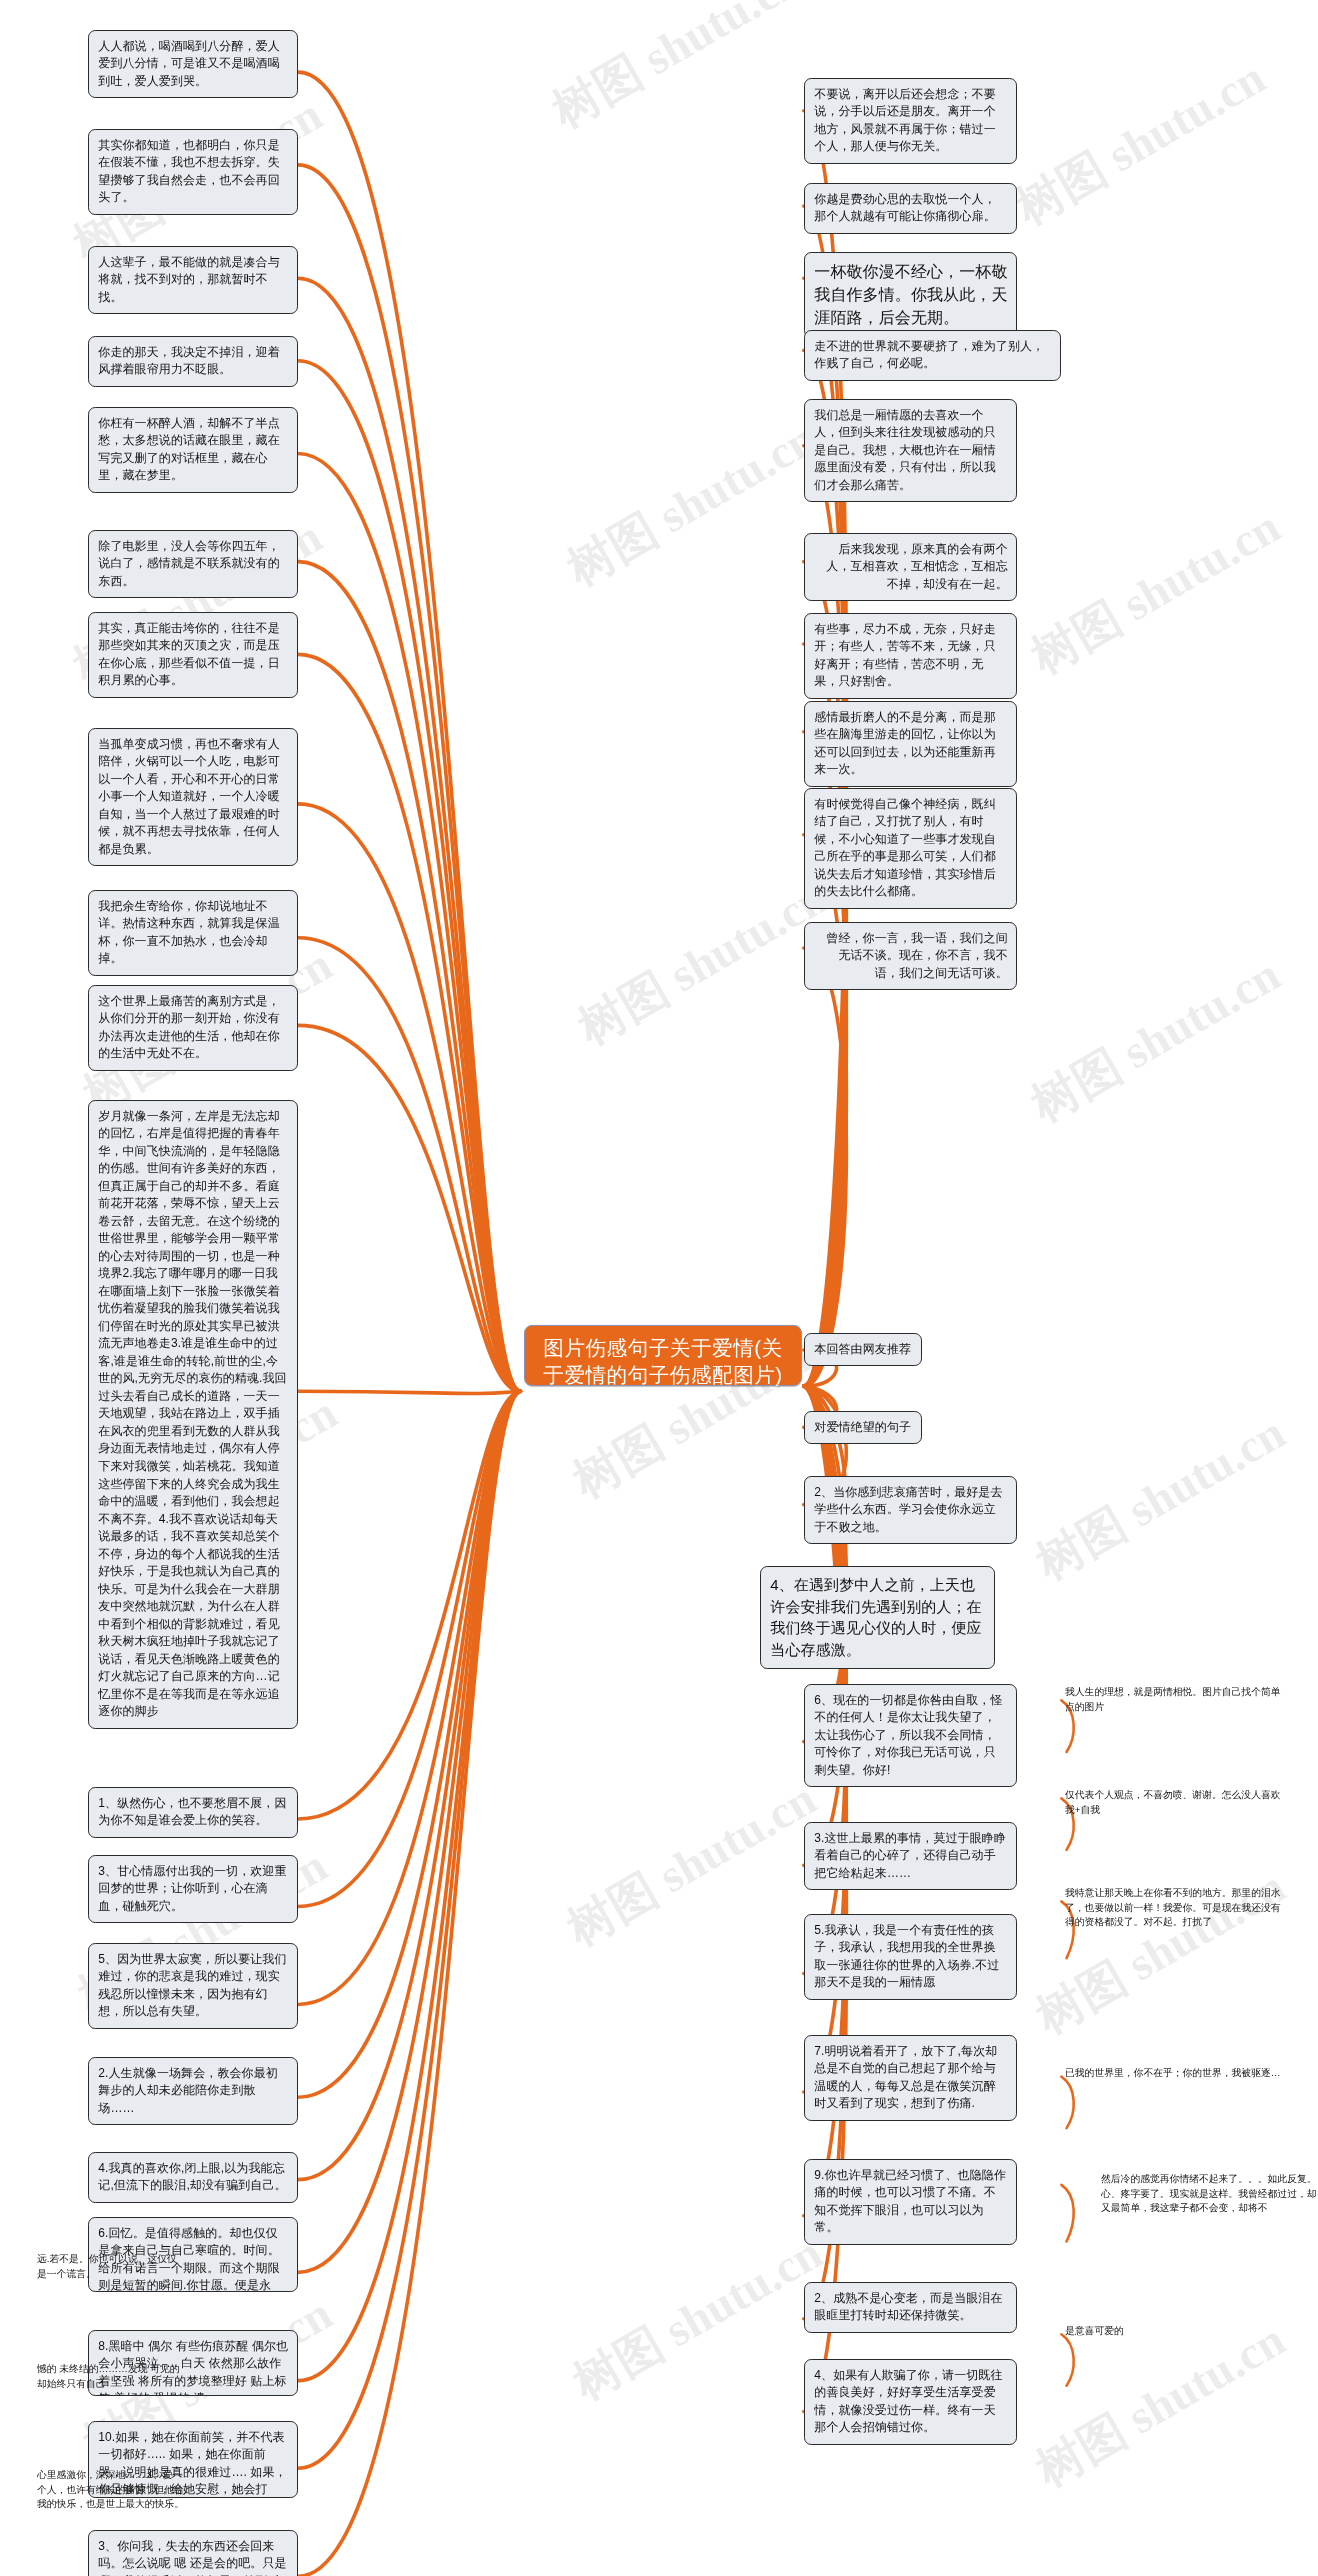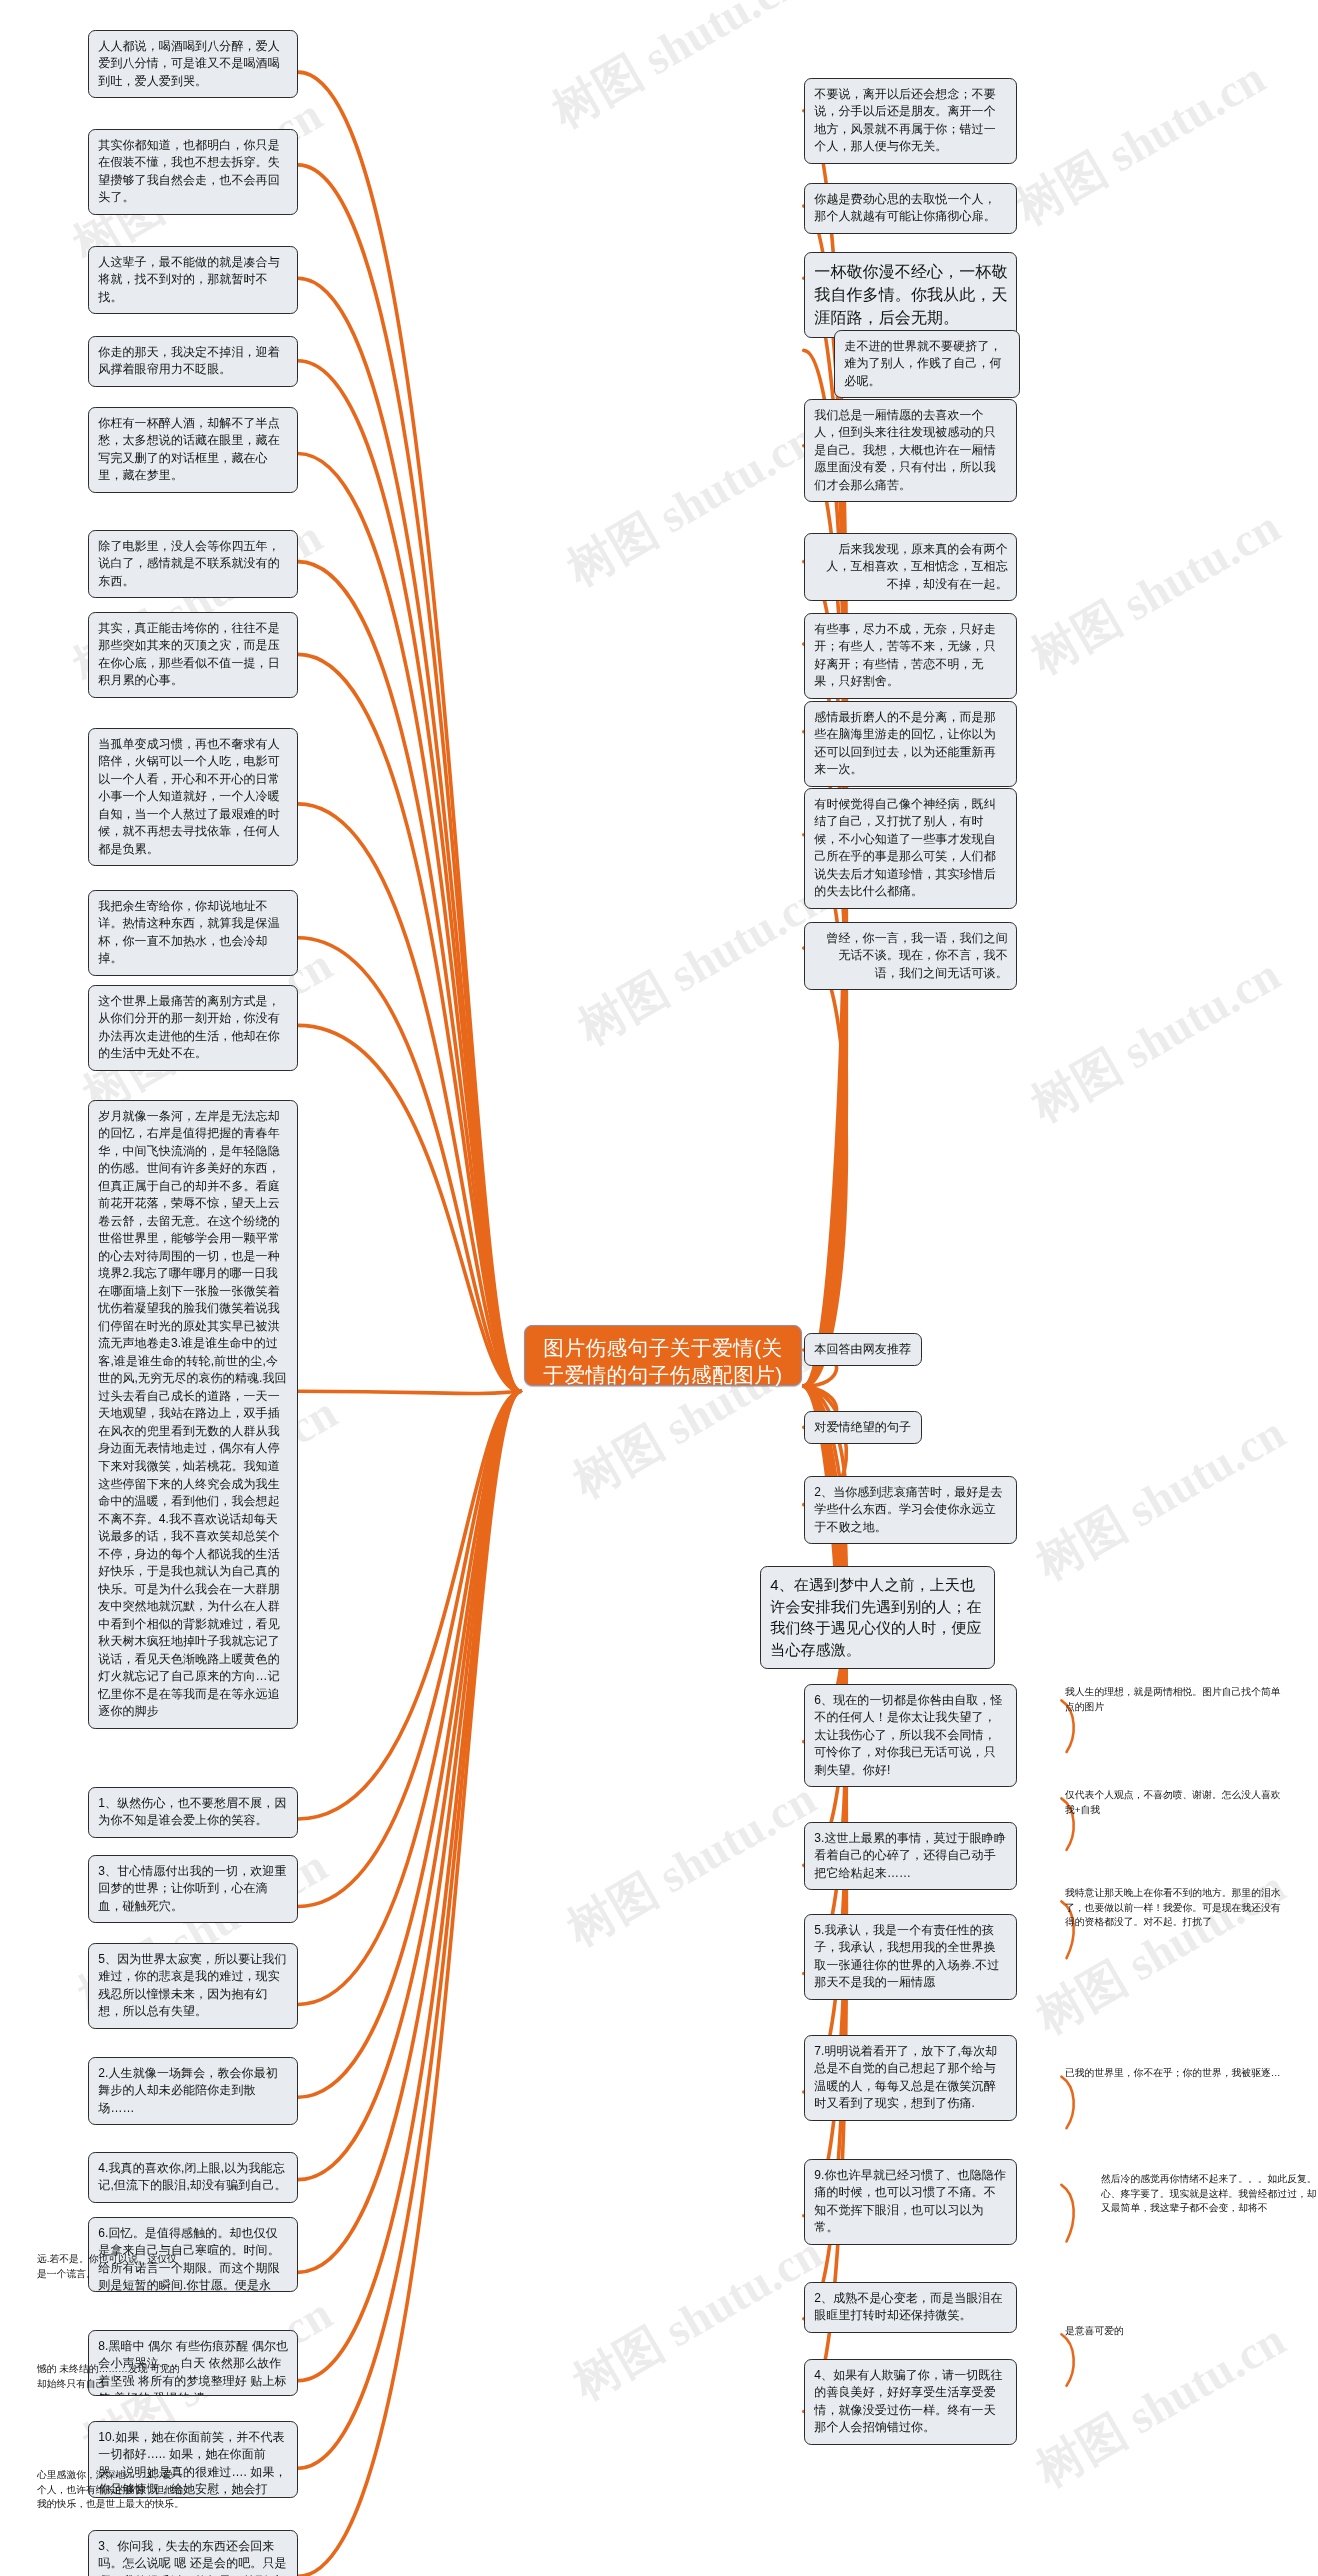--- a/index.html
+++ b/index.html
@@ -196,21 +196,21 @@
 
   <div class="node" style="left:804px;top:78px;width:213px;font-size:12px;">
     <span>不要说，离开以后还会想念；不要说，分手以后还是朋友。离开一个地方，风景就不再属于你；错过一个人，那人便与你无关。</span></div>
 
   <div class="node" style="left:804px;top:183px;width:213px;font-size:12px;">
     <span>你越是费劲心思的去取悦一个人，那个人就越有可能让你痛彻心扉。</span></div>
 
   <div class="node" style="left:804px;top:252px;width:213px;font-size:16px;">
     <span>一杯敬你漫不经心，一杯敬我自作多情。你我从此，天涯陌路，后会无期。</span></div>
 
-  <div class="node" style="left:834px;top:330px;width:186px;font-size:12px;">
+  <div class="node" style="left:804px;top:330px;width:257px;font-size:12px;">
     <span>走不进的世界就不要硬挤了，难为了别人，作贱了自己，何必呢。</span></div>
 
   <div class="node" style="left:804px;top:399px;width:213px;font-size:12px;">
     <span>我们总是一厢情愿的去喜欢一个人，但到头来往往发现被感动的只是自己。我想，大概也许在一厢情愿里面没有爱，只有付出，所以我们才会那么痛苦。</span></div>
 
   <div class="node" style="left:804px;top:533px;width:213px;font-size:12px;text-align:right;">
     <span>后来我发现，原来真的会有两个人，互相喜欢，互相惦念，互相忘不掉，却没有在一起。</span></div>
 
   <div class="node" style="left:804px;top:613px;width:213px;font-size:12px;">
     <span>有些事，尽力不成，无奈，只好走开；有些人，苦等不来，无缘，只好离开；有些情，苦恋不明，无果，只好割舍。</span></div>

